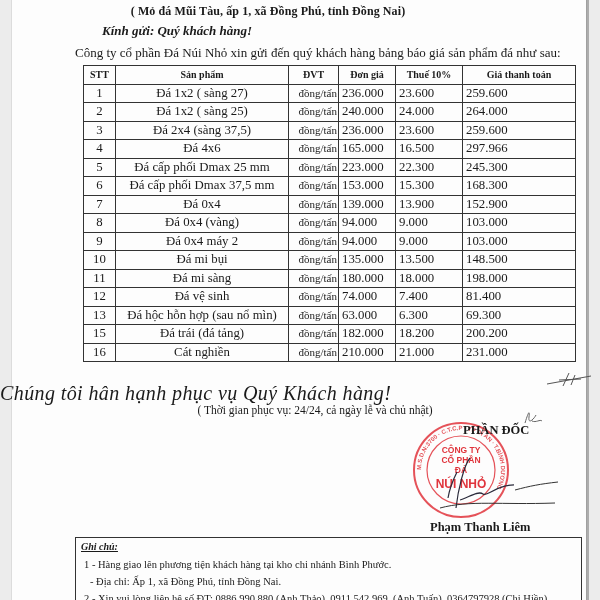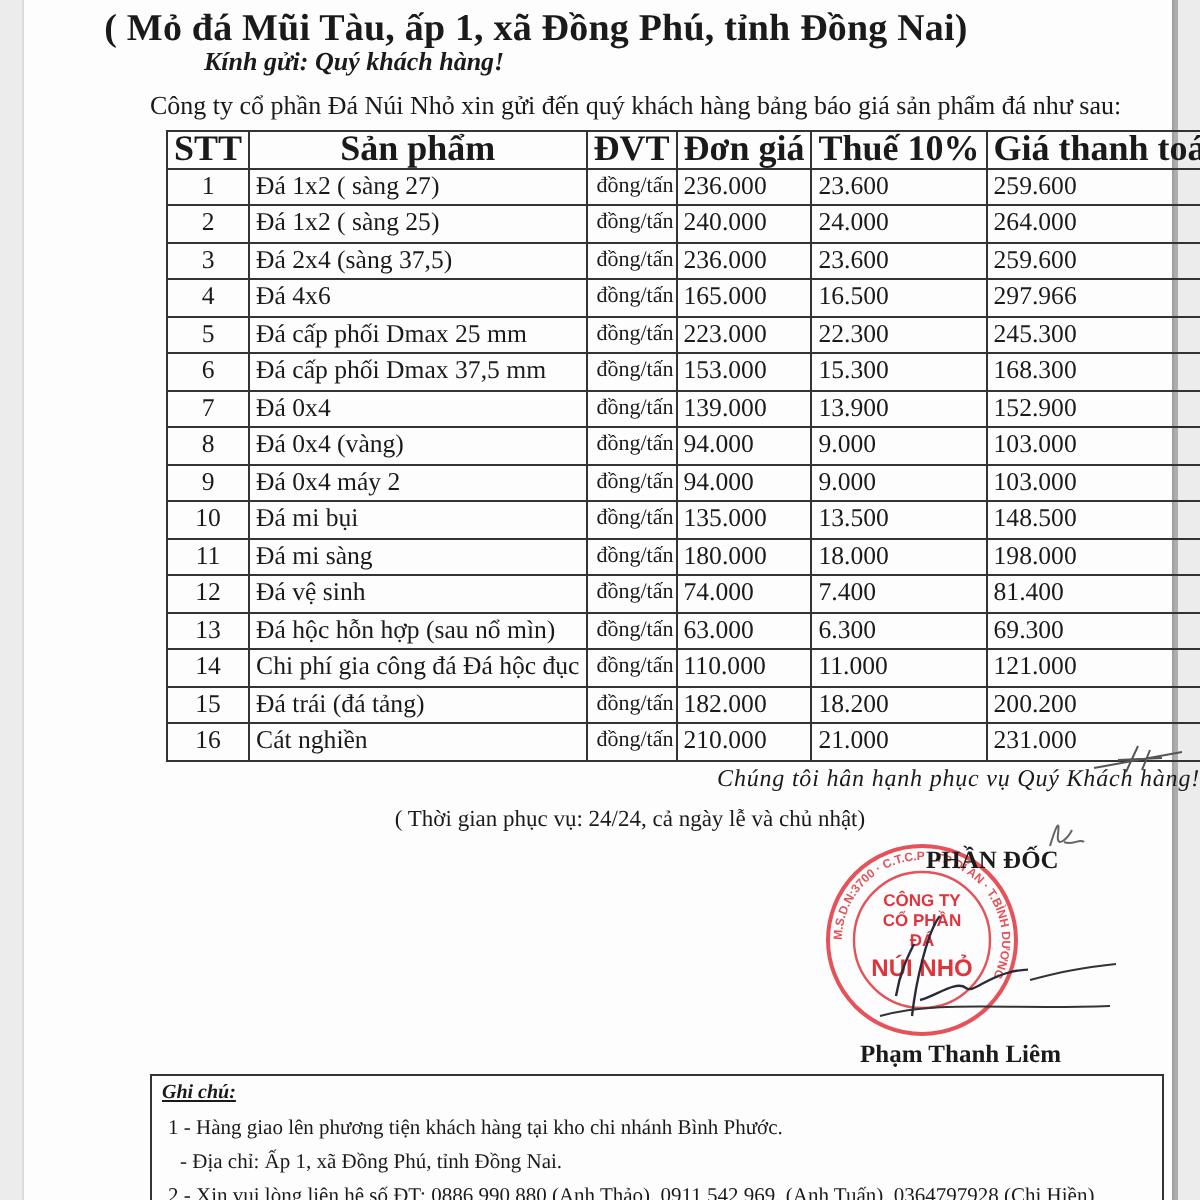--- a/index.html
+++ b/index.html
@@ -1,32 +1,32 @@
 <!DOCTYPE html>
 <html><head>
 <meta charset="utf-8">
 <style>
   html, body { margin:0; padding:0; }
   body { width:600px; height:600px; overflow:hidden; background:#ececec; position:relative; font-family:"Liberation Serif", "DejaVu Serif", serif; color:#1a1a1a; }
   .page { position:absolute; left:12px; top:0; width:574px; height:600px; background:#fdfdfd; box-shadow: 1px 0 0 #cfcfcf, -1px 0 0 #dcdcdc; }
   .rightedge { position:absolute; left:586px; top:0; width:3px; height:600px; background:#7a7a7a; opacity:.55; }
-  .addr { position:absolute; left:0; width:536px; top:4px; text-align:center; font-weight:bold; font-size:19px; letter-spacing:0.1px; }
+  .addr { position:absolute; left:0; width:536px; top:4px; text-align:center; font-weight:bold; font-size:12px; letter-spacing:0.1px; }
   .greet { position:absolute; left:102px; top:23px; font-weight:bold; font-style:italic; font-size:13px; }
   .intro { position:absolute; left:75px; top:45px; font-size:13px; white-space:nowrap; }
   table.price { position:absolute; left:83px; top:65px; border-collapse:collapse; font-size:12.8px; }
   table.price td, table.price th { border:1px solid #333; padding:0 3px; height:17.5px; line-height:17px; white-space:nowrap; }
-  table.price th { font-weight:bold; text-align:center; font-size:18px; }
+  table.price th { font-weight:bold; text-align:center; font-size:10px; }
   .c-stt { width:25px; text-align:center; }
-  .c-name { width:166px; text-align:left; }
+  .c-name { width:166px; text-align:center; }
   .c-unit { width:43px; text-align:right; font-size:11px; padding:0 1px !important; }
   .c-num { text-align:left; }
   .c-price { width:50px; }
   .c-tax { width:60px; }
   .c-total { width:106px; }
-  .thanks { position:absolute; left:0; width:600px; top:382px; text-align:right; font-style:italic; font-size:12px; letter-spacing:0.4px; }
+  .thanks { position:absolute; left:0; width:600px; top:382px; text-align:left; font-style:italic; font-size:20px; letter-spacing:0.4px; }
   .hours { position:absolute; left:0; width:630px; top:404px; text-align:center; font-size:11.5px; }
   .director { position:absolute; left:463px; top:423px; font-weight:bold; font-size:12.5px; }
   .stamp { position:absolute; left:408px; top:420px; width:106px; height:100px; }
   .signer { position:absolute; left:430px; top:520px; font-weight:bold; font-size:12.5px; }
   .notes { position:absolute; left:75px; top:537px; width:505px; height:80px; border:1px solid #333; background:#fdfdfd; }
   .notes-title { position:absolute; left:5px; top:3px; font-weight:bold; font-style:italic; font-size:10px; text-decoration:underline;text-align:right; }
   .note-line { position:absolute; left:8px; font-size:10.5px; white-space:nowrap; }
   .sig-mark { position:absolute; }
 </style>
 </head>
@@ -147,28 +147,20 @@
         <td class="c-num c-tax">7.400</td>
         <td class="c-num c-total">81.400</td>
       </tr>
       <tr>
         <td class="c-stt">13</td>
         <td class="c-name">Đá hộc hỗn hợp (sau nổ mìn)</td>
         <td class="c-unit">đồng/tấn</td>
         <td class="c-num c-price">63.000</td>
         <td class="c-num c-tax">6.300</td>
         <td class="c-num c-total">69.300</td>
-      </tr>
-      <tr>
-        <td class="c-stt">14</td>
-        <td class="c-name">Chi phí gia công đá Đá hộc đục</td>
-        <td class="c-unit">đồng/tấn</td>
-        <td class="c-num c-price">110.000</td>
-        <td class="c-num c-tax">11.000</td>
-        <td class="c-num c-total">121.000</td>
       </tr>
       <tr>
         <td class="c-stt">15</td>
         <td class="c-name">Đá trái (đá tảng)</td>
         <td class="c-unit">đồng/tấn</td>
         <td class="c-num c-price">182.000</td>
         <td class="c-num c-tax">18.200</td>
         <td class="c-num c-total">200.200</td>
       </tr>
       <tr>

